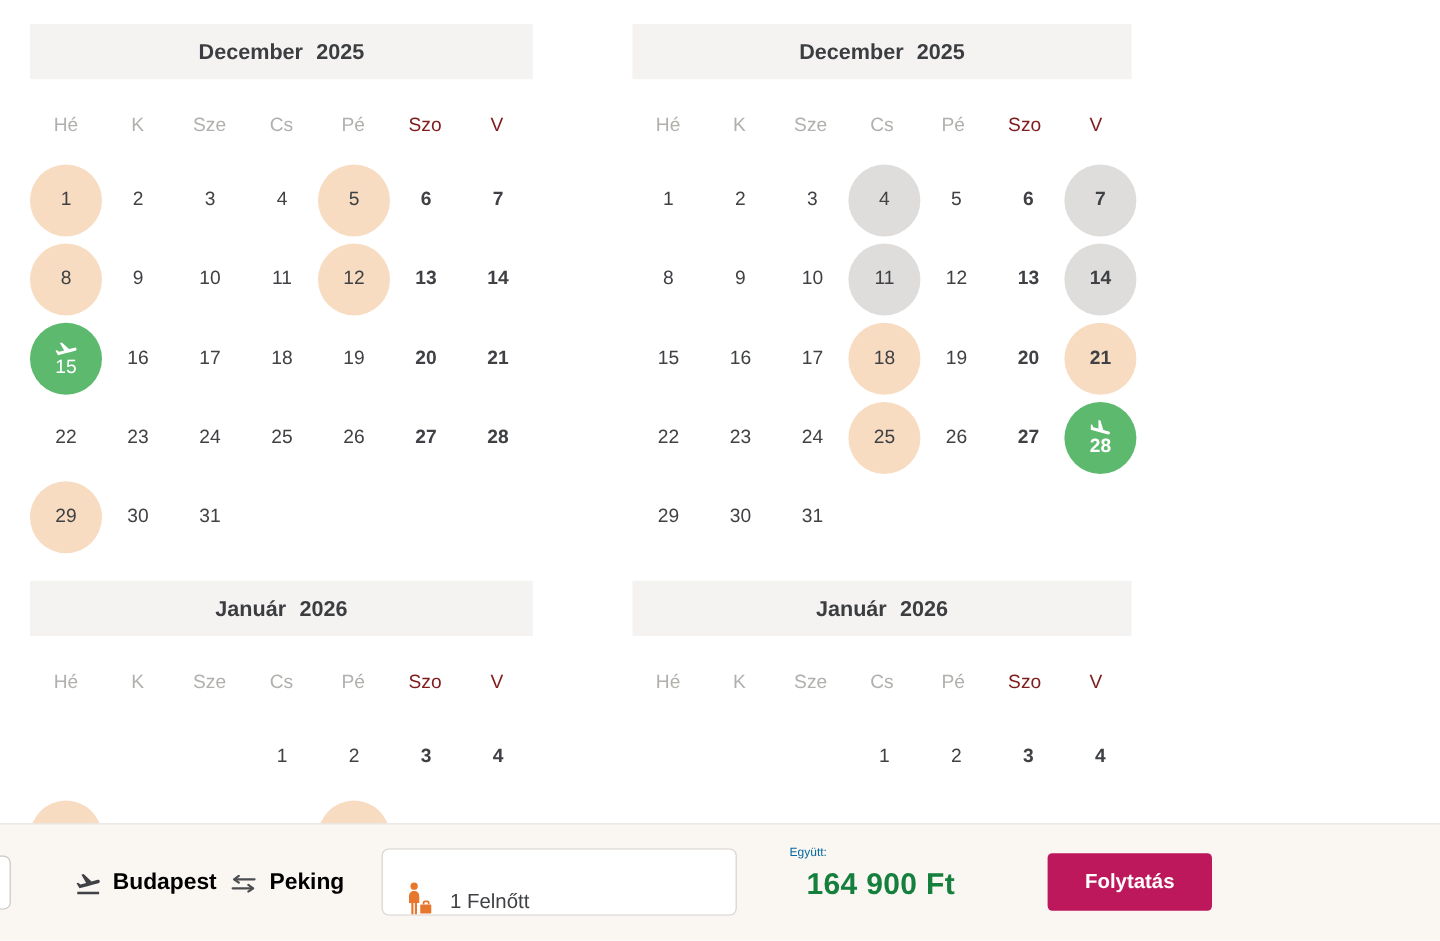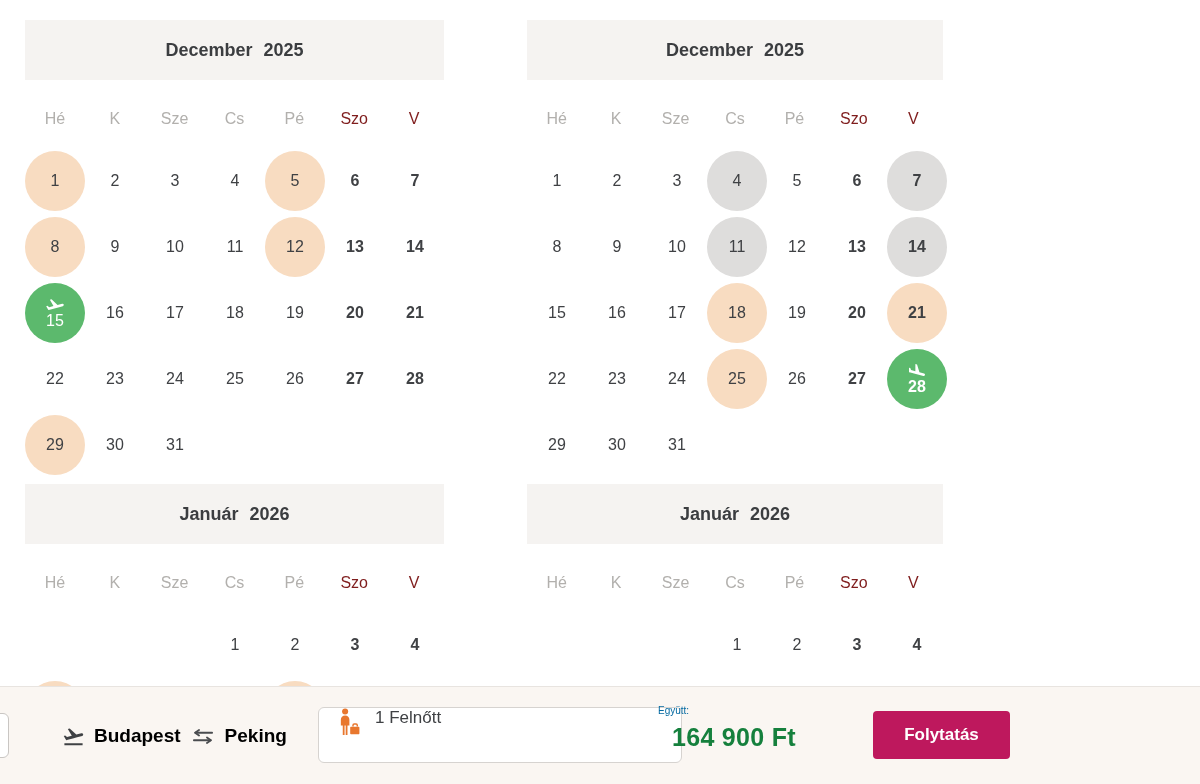--- a/index.html
+++ b/index.html
@@ -2,21 +2,21 @@
 <html><head>
 <meta charset="utf-8">
 <style>
   * { margin:0; padding:0; box-sizing:border-box; }
   html,body { width:1200px; height:784px; overflow:hidden; background:#fff;
               font-family:"Liberation Sans", sans-serif; }
   #stage { position:relative; width:1200px; height:784px; background:#fff; }
 
   
   .cal { position:absolute; }
-  .cal-header { height:60px; background:#f5f3f1; display:flex; align-items:center;
+  .cal-header { height:46px; background:#f5f3f1; display:flex; align-items:center;
                 justify-content:center; font-size:18px; font-weight:700; color:#3b3d40; }
   .cal-header .yr { margin-left:11px; }
   .weekdays { margin-top:29px; height:20px; display:grid; grid-template-columns:repeat(7,1fr); }
   .wd { text-align:center; font-size:16px; color:#b2b0ad; line-height:20px; }
   .wd-strong { color:#7f1d1d; font-weight:400; }
   .grid { margin-top:19px; display:grid; grid-template-columns:repeat(7,1fr); }
   .cell { height:66px; display:flex; align-items:center; justify-content:center; }
   .day { width:60px; height:60px; border-radius:50%; display:flex; flex-direction:column;
          align-items:center; justify-content:center; font-size:16px; color:#3f4144;
          cursor:pointer; }
@@ -27,23 +27,23 @@
   .day .plane { margin-bottom:2px; }
   .day .num { line-height:1; }
 
   
   .bottom-bar { position:absolute; left:0; right:0; bottom:0; height:98px;
                 background:#faf6f2; border-top:1px solid #e8e4e0; z-index:10; }
   .edge-box { position:absolute; left:-31px; top:26px; width:40px; height:45px;
               background:#fff; border:1px solid #c9c6c3; border-radius:6px; }
   .route { position:absolute; left:62px; top:0; height:98px; display:flex;
            align-items:center; gap:9px; font-size:19px; font-weight:700; color:#000000; }
-  .pax-box { position:absolute; left:318px; top:20px; width:364px; height:56px;
+  .pax-box { position:absolute; left:318px; top:20px; width:296px; height:56px;
              background:#fff; border:1px solid #d6d3d0; border-radius:6px;
-             display:flex; align-items:flex-start; padding-left:18px; gap:15px;
+             display:flex; align-items:flex-end; padding-left:18px; gap:15px;
              font-size:17px; color:#3f4144; cursor:pointer; }
   .together { position:absolute; left:658px; top:15px; }
   .together .lbl { font-size:10px; color:#0369a1; line-height:18px; }
   .together .price { margin-left:14px; margin-top:3px; font-size:25px; font-weight:700;
                      color:#15803d; letter-spacing:.3px; }
   .continue-btn { position:absolute; left:873px; top:24px; width:137px; height:48px;
                   background:#be185d; border:none; border-radius:4px; color:#fff;
                   font-family:"Liberation Sans", sans-serif; font-size:17px;
                   font-weight:700; cursor:pointer; }
 </style>

